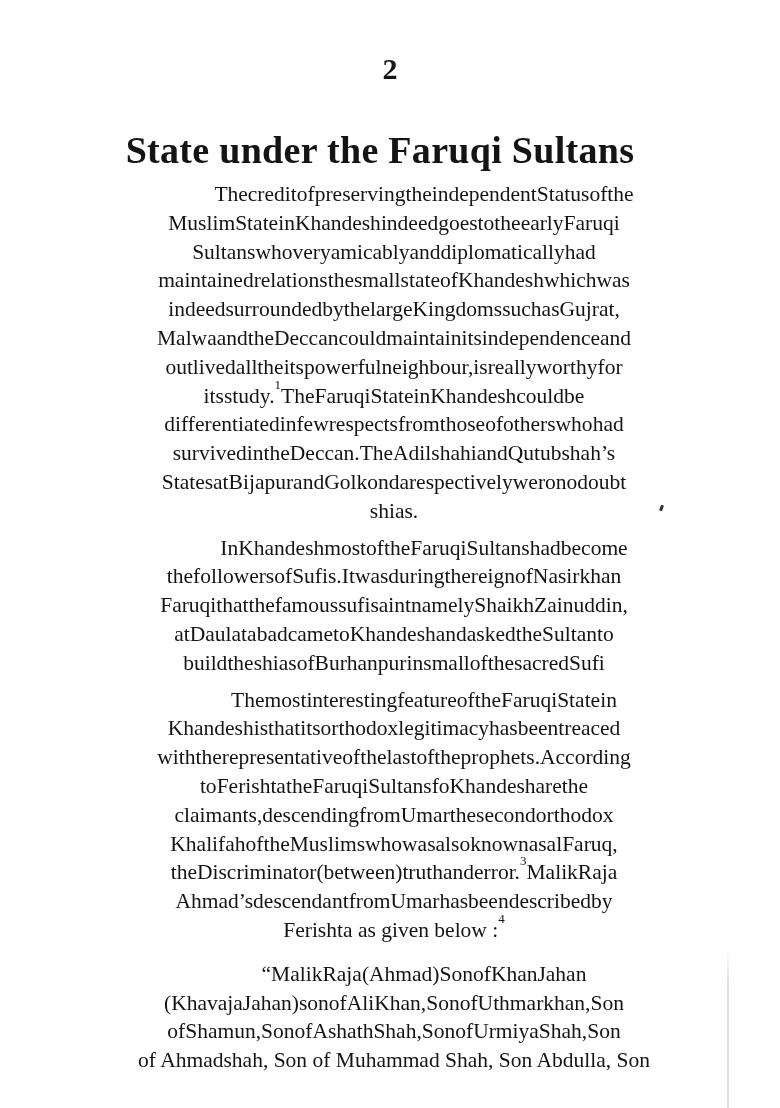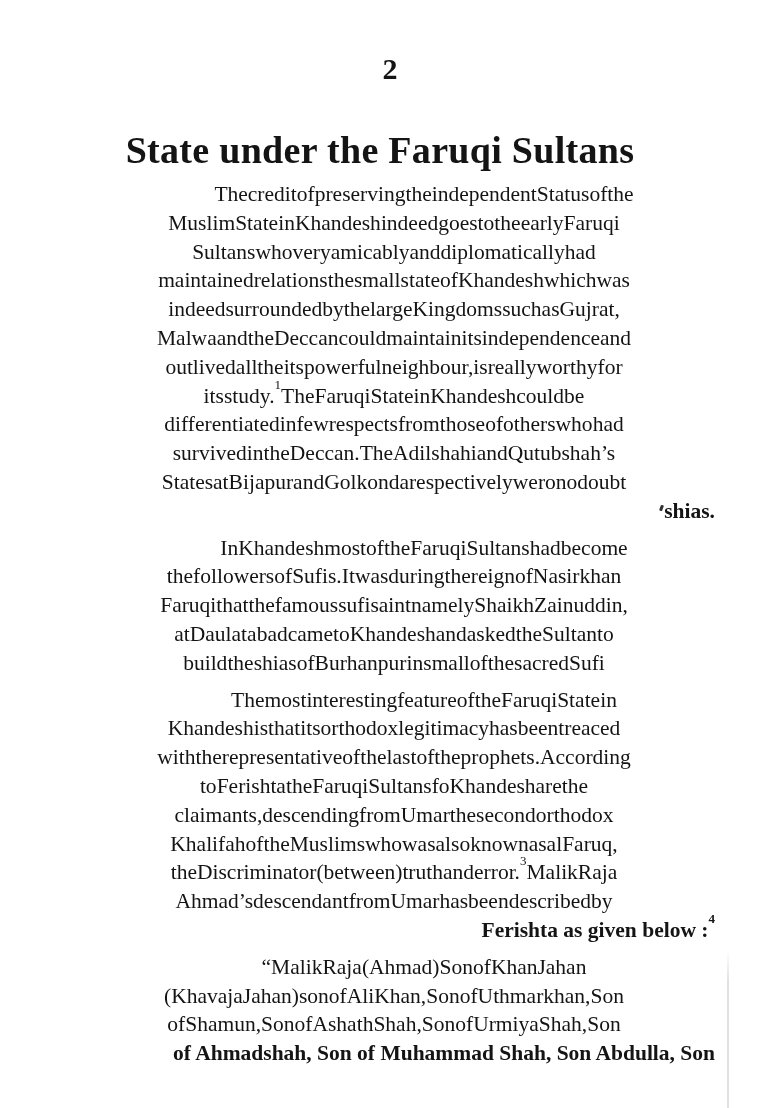--- a/index.html
+++ b/index.html
@@ -45,23 +45,22 @@
     }
     .ln {
       display: flex;
       justify-content: center;
       white-space: nowrap;
     }
     .ln.first {
       padding-left: 60px;
     }
     .ln.last {
-      justify-content: flex-end;
+      justify-content: center;
       gap: 6px;
-      font-weight: bold;
     }
     sup {
       font-size: 13px;
       vertical-align: top;
       position: relative;
       top: -4px;
       line-height: 1;
     }
     .right-edge {
       position: absolute;
@@ -363,21 +362,21 @@
           <span>Umar</span>
           <span>has</span>
           <span>been</span>
           <span>described</span>
           <span>by</span>
         </div>
         <div class="ln last">
           <span><span>Ferishta</span> <span>as</span> <span>given</span> <span>below</span> <span>:<sup>4</sup></span></span>
         </div>
       </div>
-      <div class="para-block" style="margin-top: 8px;">
+      <div class="para-block" style="margin-top: 15px;">
         <div class="ln first">
           <span>“Malik</span>
           <span>Raja</span>
           <span>(Ahmad)</span>
           <span>Son</span>
           <span>of</span>
           <span>KhanJahan</span>
         </div>
         <div class="ln">
           <span>(KhavajaJahan)</span>

